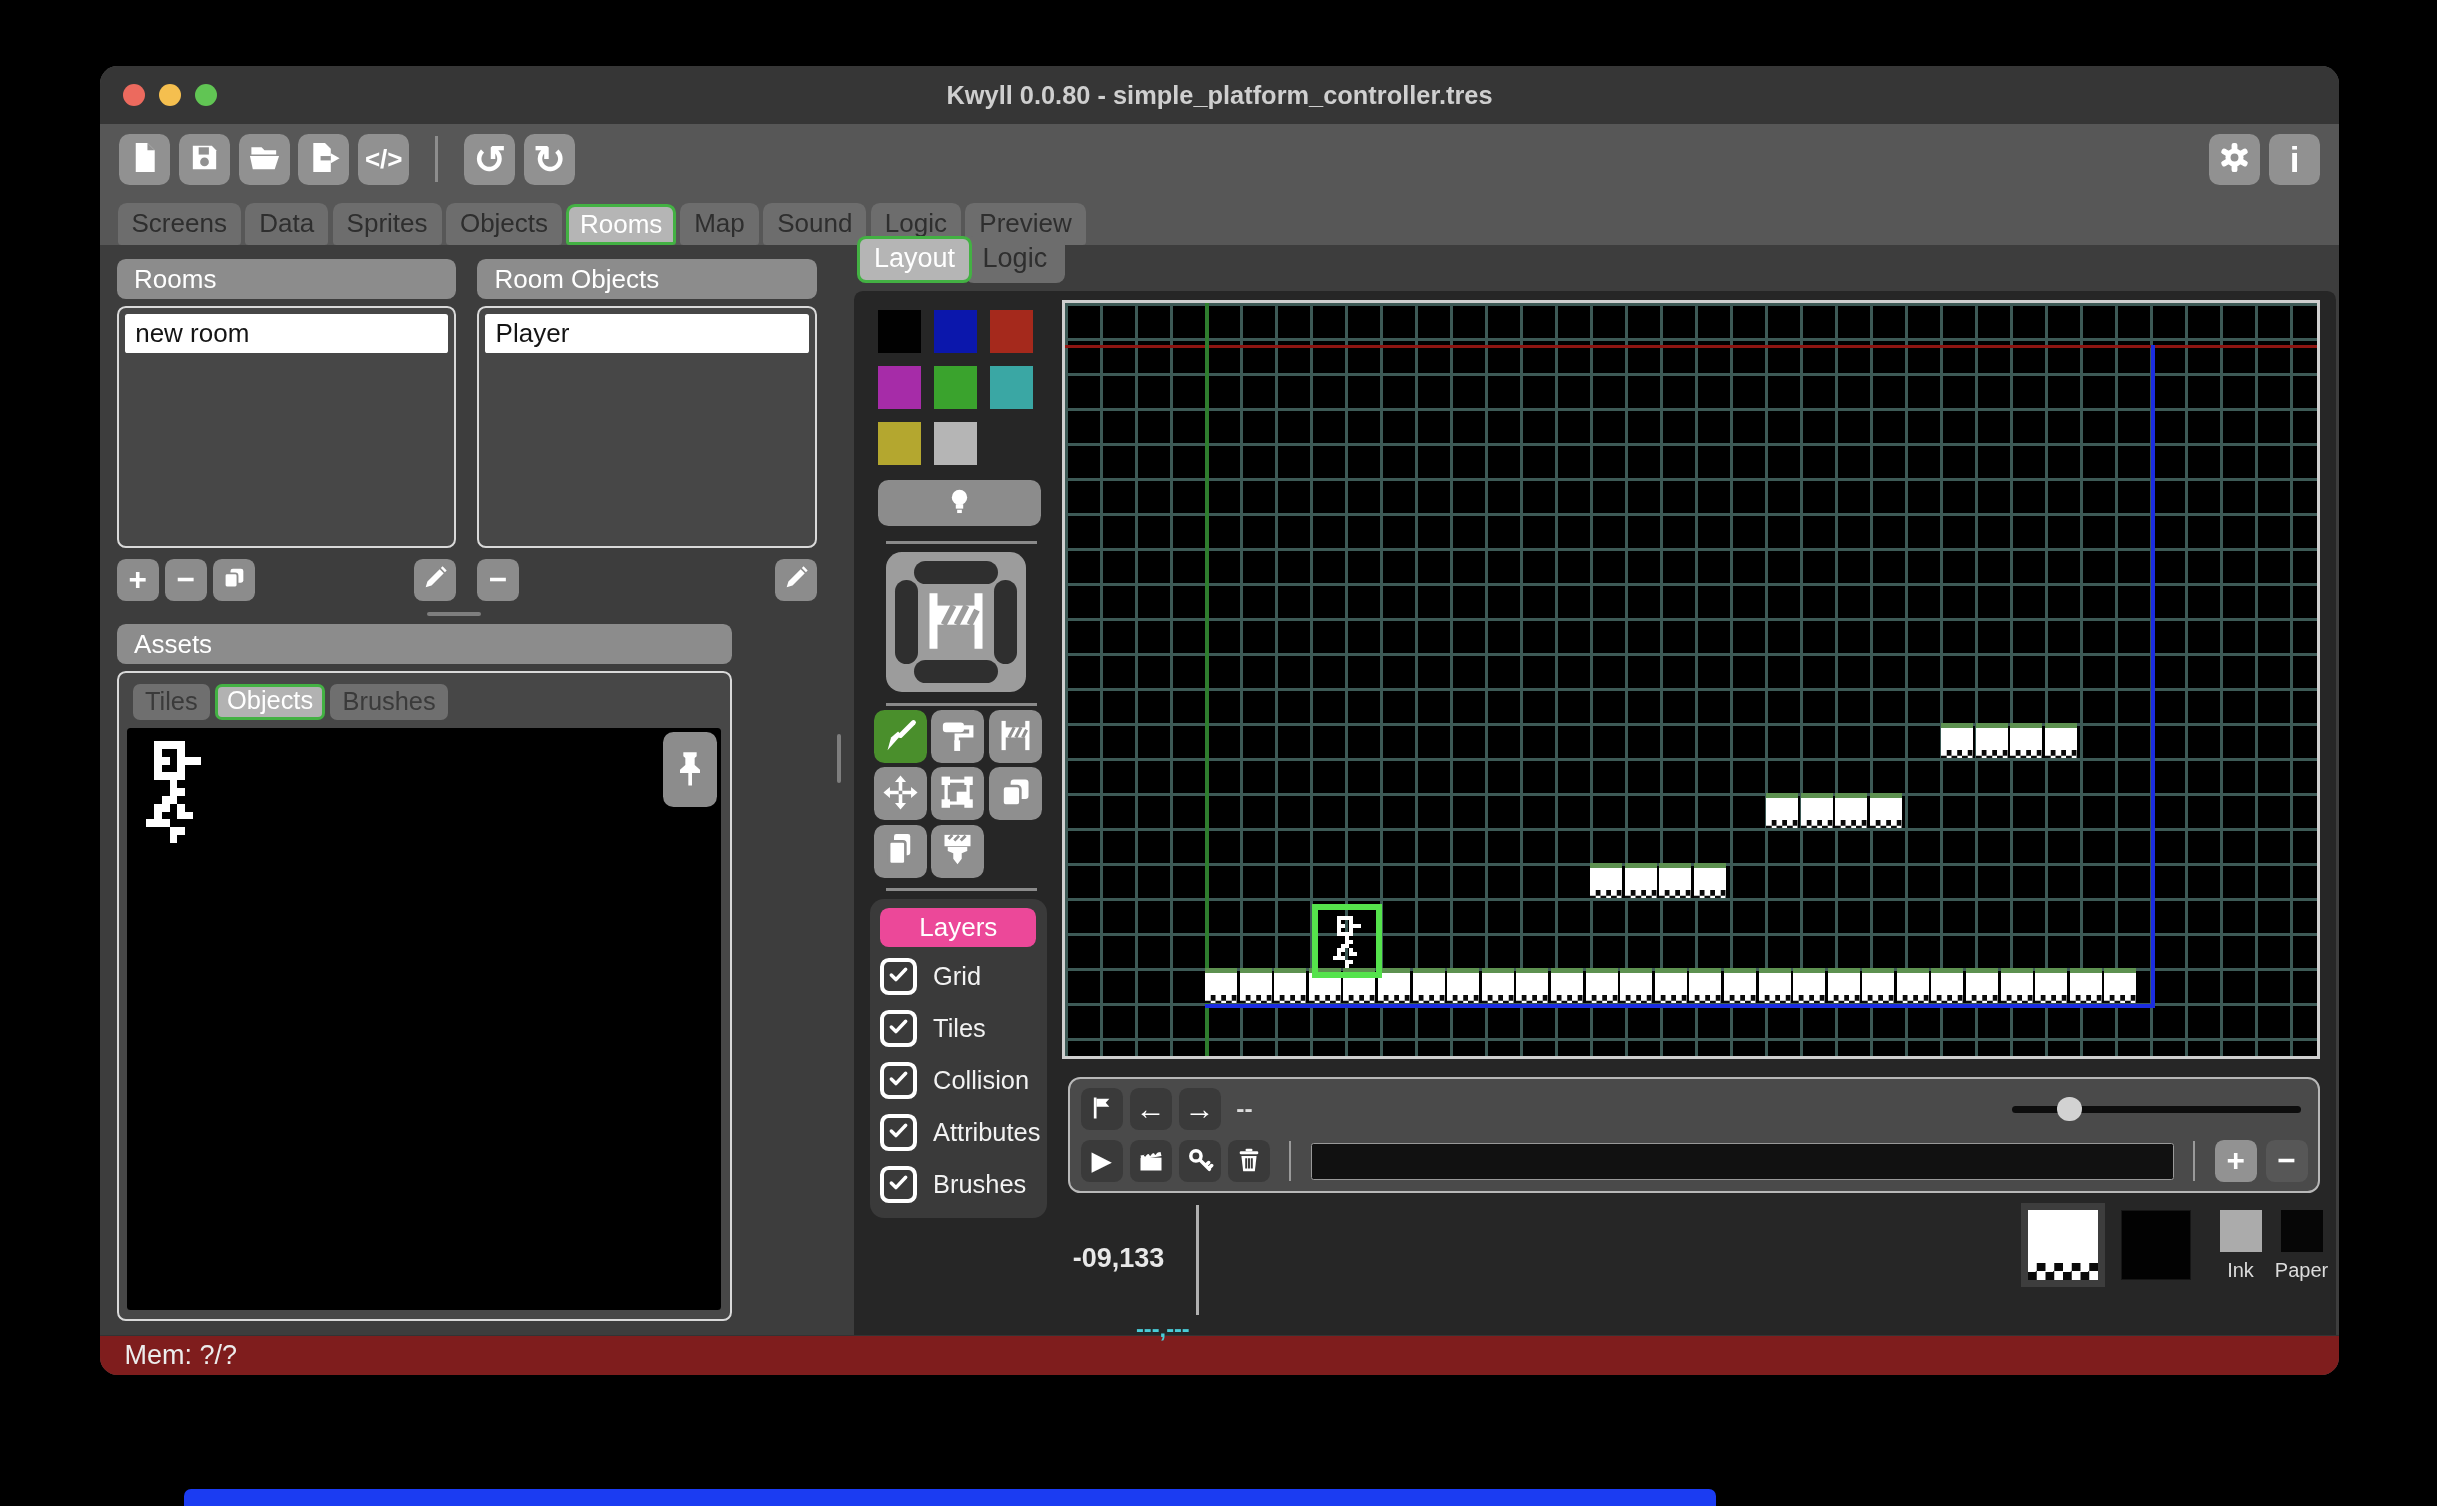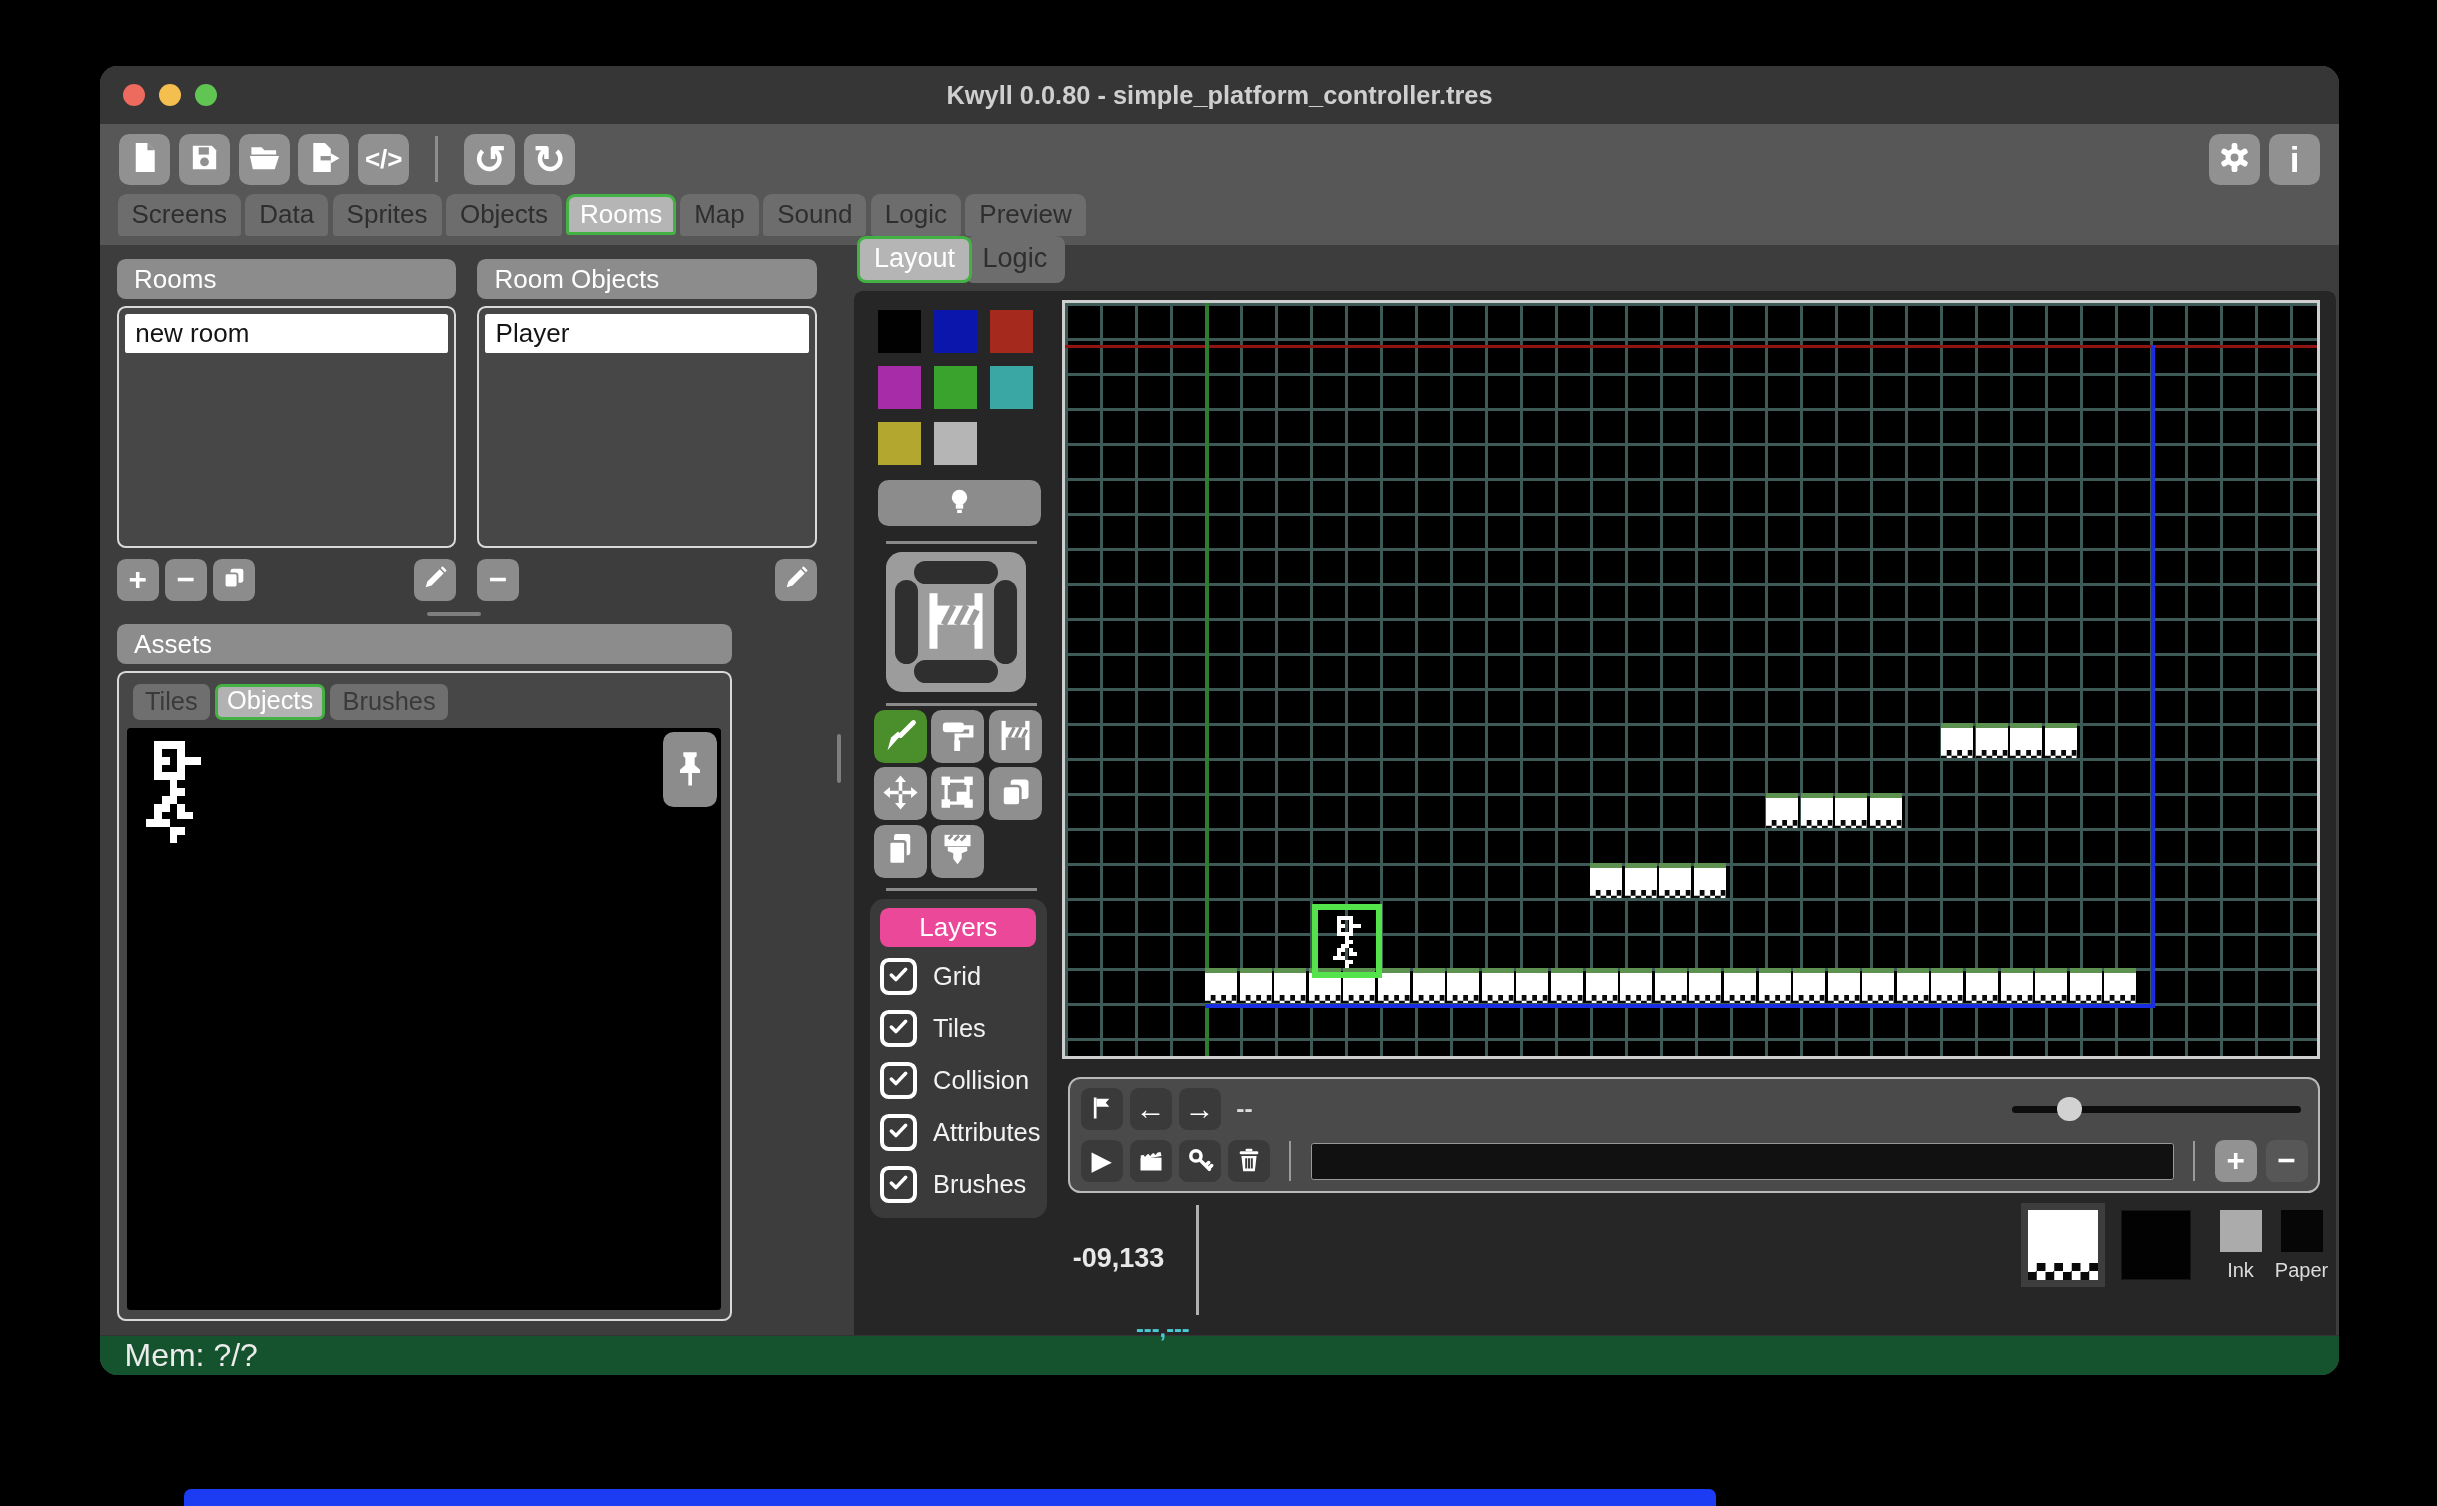--- a/index.html
+++ b/index.html
@@ -18,27 +18,27 @@
   .title{font-size:25.4px;font-weight:bold;color:#cfcfcf;}
 
   .toolbar{height:70px;display:flex;align-items:center;padding:0 19px;gap:8.8px;}
   .tb-btn{width:51px;height:51px;border-radius:10.5px;background:#919191;color:#919191;border:none;
           display:flex;align-items:center;justify-content:center;flex:0 0 auto;}
   .tb-btn svg{width:35px;height:35px;}
   .glyph{color:#fff;font-weight:bold;line-height:1;font-size:31.5px;}
   .tb-sep{width:2.6px;height:46px;background:#8d8d8d;margin:0 17.5px;}
   .tb-spacer{flex:1;}
 
-  .tabbar{height:51px;display:flex;align-items:flex-start;padding:0 0 0 17.5px;gap:4.4px;}
+  .tabbar{height:51px;display:flex;align-items:flex-end;padding:0 0 0 17.5px;gap:4.4px;}
   .tab{background:#6d6d6d;color:#2e2e2e;font-size:26px;padding:7px 14px 8.8px;border-radius:8.8px 8.8px 3.5px 3.5px;line-height:1;white-space:nowrap;}
   .tab.active{background:#b5b5b5;color:#fff;border:3.5px solid #43b143;padding:3.5px 10.5px 5.3px;}
 
   .content{position:relative;background:#3d3d3d;height:calc(100% - 58px - 70px - 51px - 40px);}
-  .statusbar{height:40px;background:#14532d;border-top:1.8px solid #333;display:flex;align-items:center;
-             padding-left:24.5px;color:#ececec;font-size:32px;}
+  .statusbar{height:40px;background:#7f1d1d;border-top:1.8px solid #333;display:flex;align-items:center;
+             padding-left:24.5px;color:#ececec;font-size:27px;}
 
   
   .panel{position:absolute;display:flex;flex-direction:column;}
   .panel-header{background:#8c8c8c;color:#fff;font-size:26px;border-radius:8.8px;height:40px;flex:0 0 auto;
                 display:flex;align-items:center;padding:0 17.5px;}
   .listbox{margin-top:7px;flex:1;background:#474747;border:2.6px solid #d9d9d9;border-radius:8.8px;padding:6.1px;overflow:hidden;}
   .list-item{height:39px;font-size:26px;display:flex;align-items:center;padding:0 10.5px;color:#e8e8e8;}
   .list-item.selected{background:#ffffff;color:#141414;border-radius:2.6px;}
   .panel-buttons{height:49px;display:flex;align-items:center;gap:6.1px;margin-top:7px;}
   .sm-btn{width:42px;height:42px;border-radius:8.8px;background:#8c8c8c;color:#8c8c8c;border:none;

